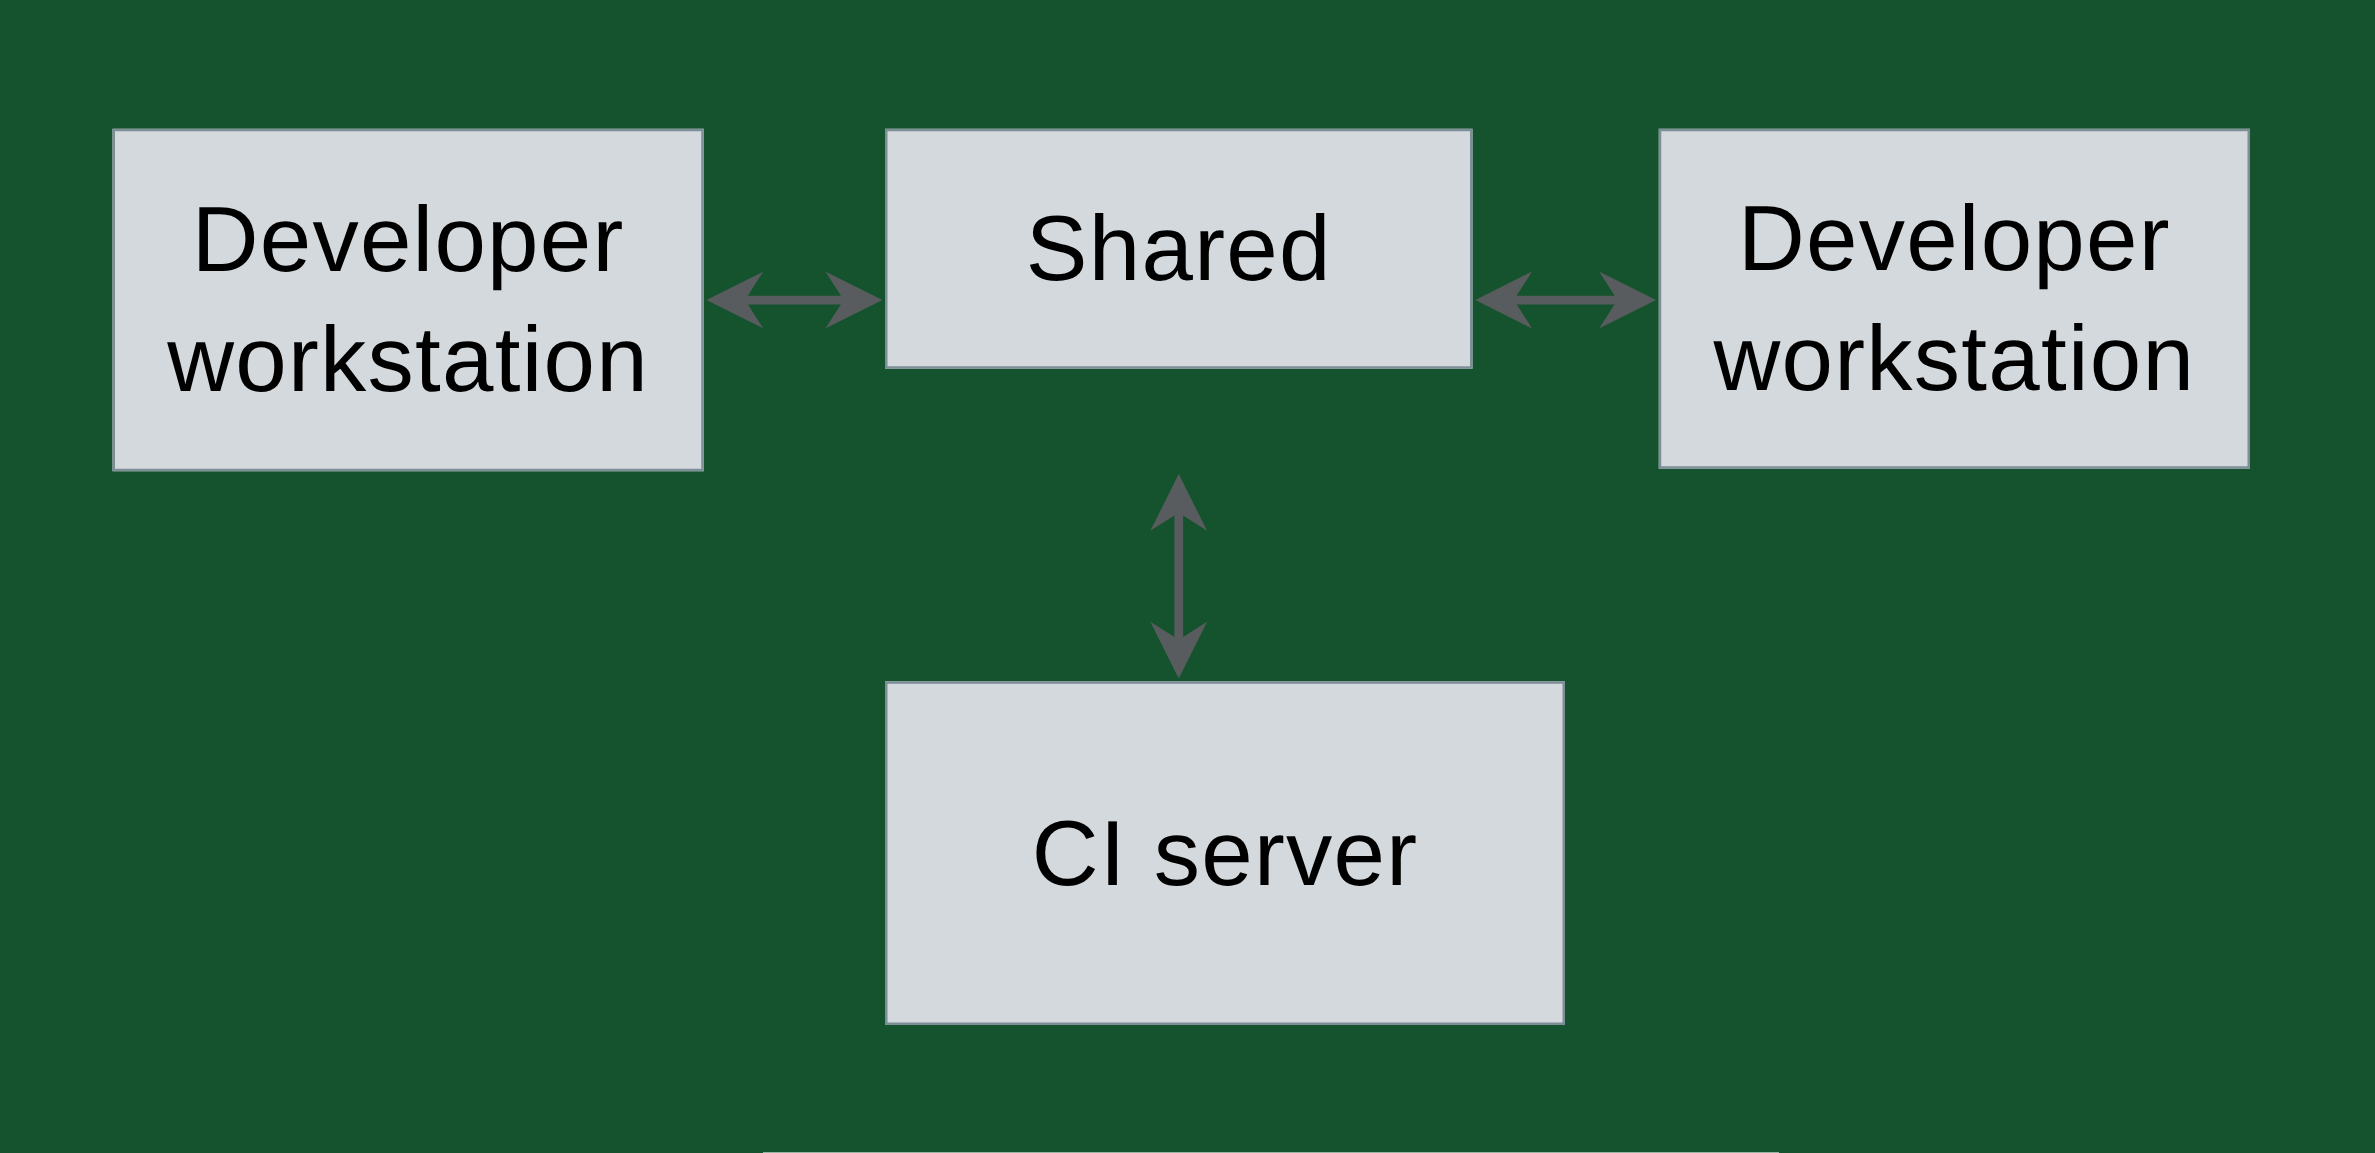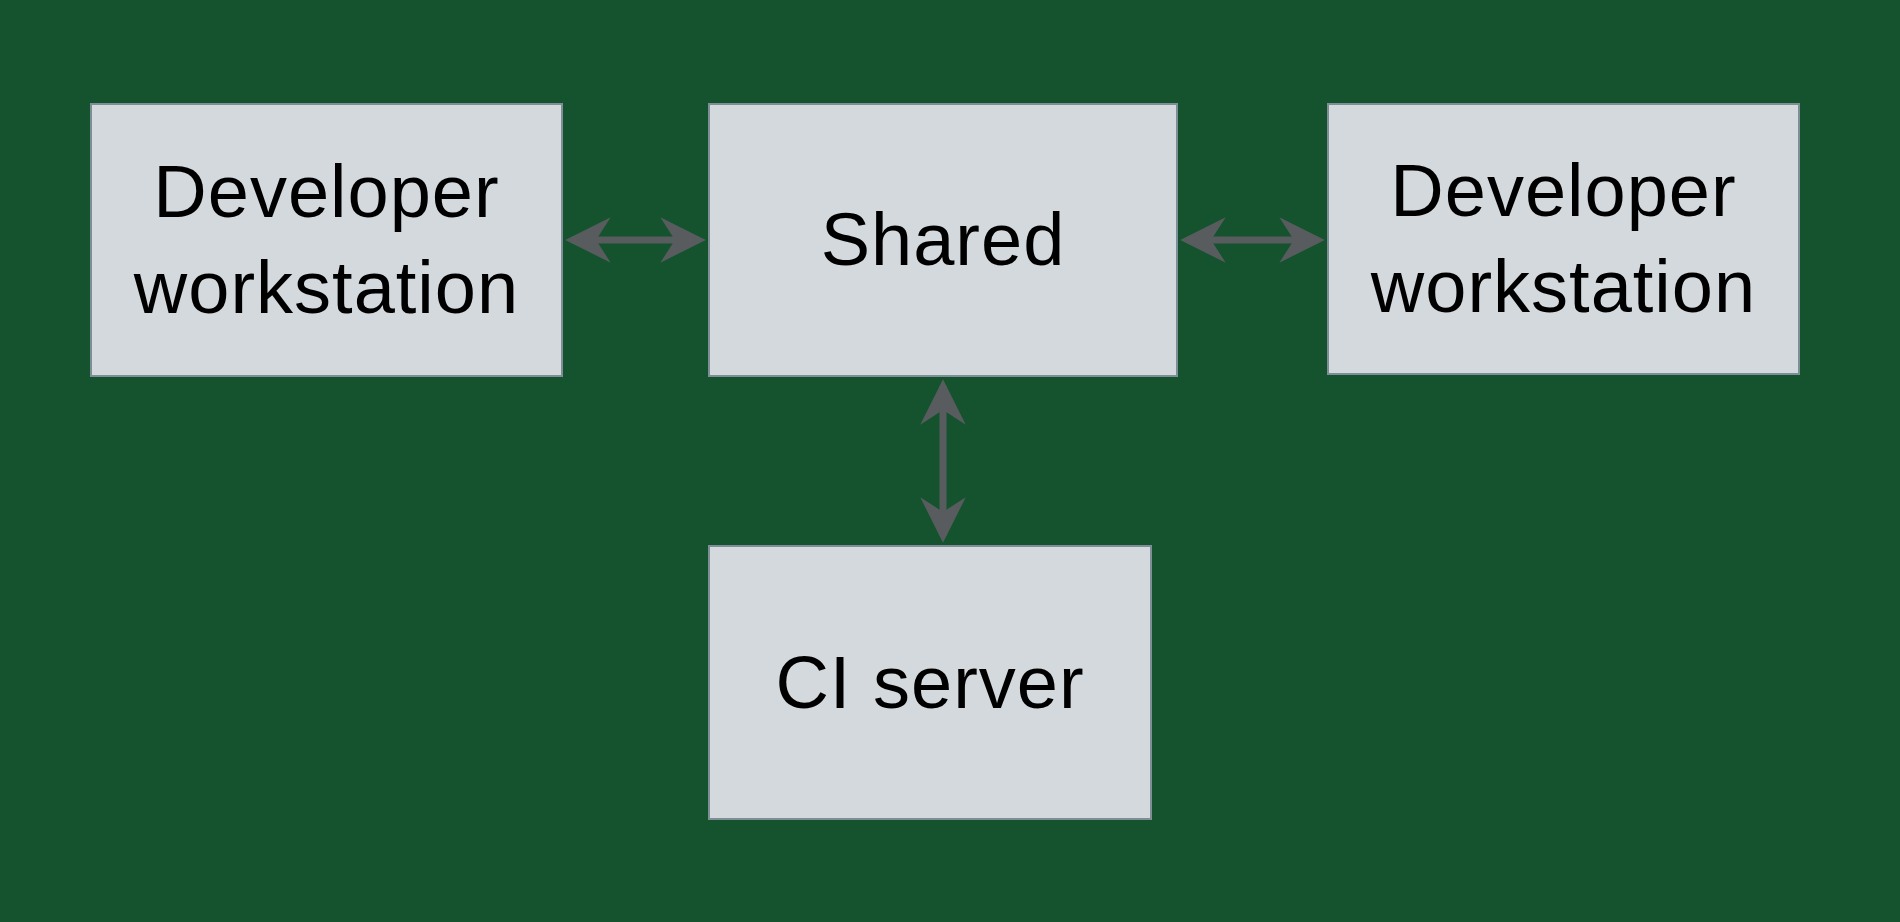--- a/index.html
+++ b/index.html
@@ -27,23 +27,23 @@
     align-items: center;
     justify-content: center;
     text-align: center;
     color: #000000;
     font-size: 74px;
     line-height: 96px;
     letter-spacing: 1px;
   }
   .node span { display: block; white-space: nowrap; }
   #node-dev-left   { left: 90px;   top: 103px; width: 473px; height: 274px; }
-  #node-cache      { left: 708px;  top: 103px; width: 470px; height: 274px; }
+  #node-cache      { left: 708px;  top: 103px; width: 470px; height: 192px; }
   #node-dev-right  { left: 1327px; top: 103px; width: 473px; height: 272px; }
-  #node-ci         { left: 708px;  top: 545px; width: 444px; height: 275px; }
+  #node-ci         { left: 708px;  top: 545px; width: 544px; height: 275px; }
   svg.arrows {
     position: absolute;
     left: 0; top: 0;
     width: 1900px;
     height: 922px;
     pointer-events: none;
   }
 </style>
 </head>
 <body>

